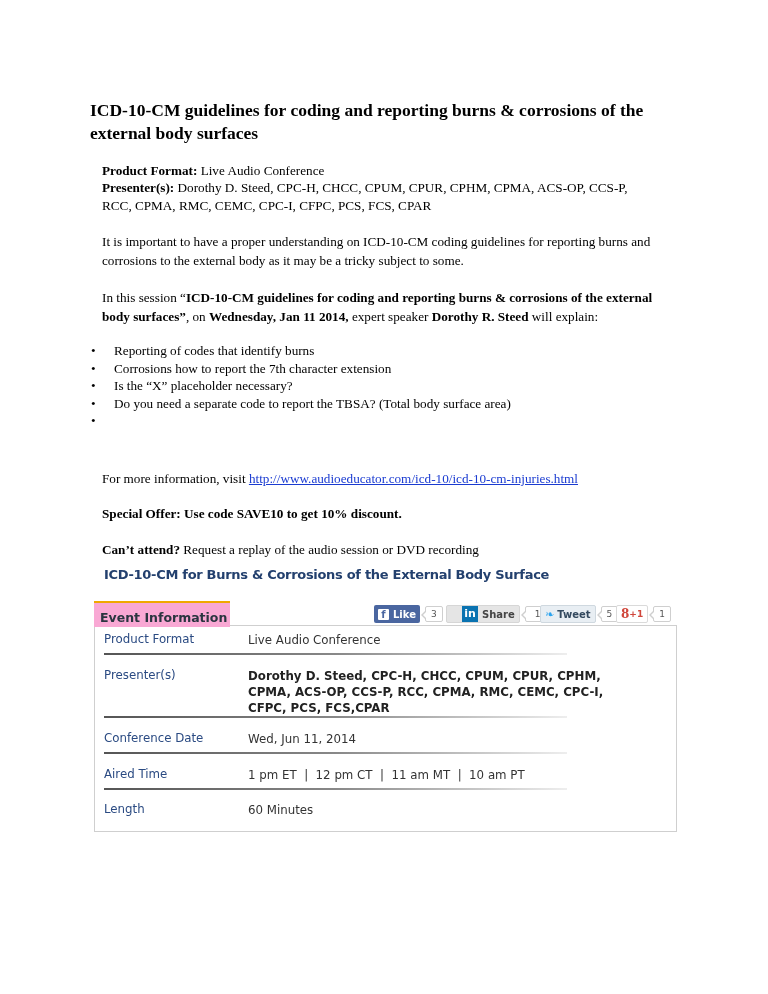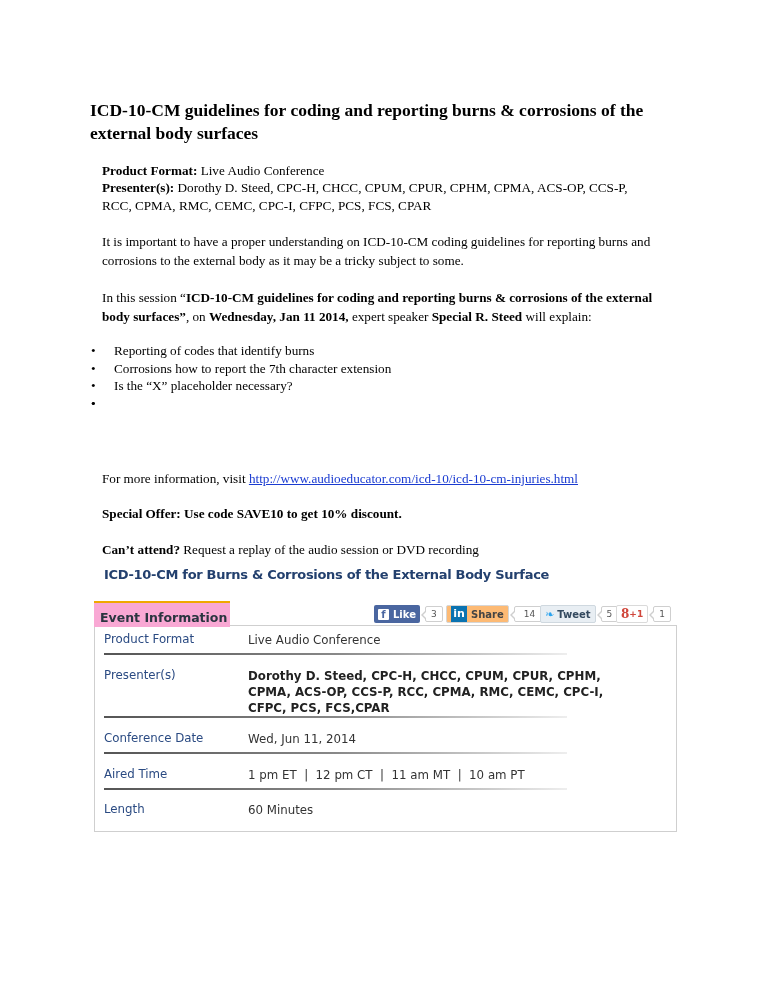--- a/index.html
+++ b/index.html
@@ -13,21 +13,21 @@
   a.link { color:#1a3bd1; text-decoration:underline; }
 
   
   .ev-title { position:absolute; left:104px; top:567px; font-family:"DejaVu Sans", sans-serif; font-weight:bold; font-size:13px; color:#23406e; letter-spacing:-0.3px; white-space:nowrap; }
   .ev-tab { position:absolute; left:94px; top:601px; width:136px; height:26px; background:#f9a8d4; border-top:2px solid #efa800; box-sizing:border-box; font-family:"DejaVu Sans", sans-serif; font-weight:bold; font-size:12.5px; color:#2a3540; padding:7px 0 0 6px; white-space:nowrap; }
   .ev-box { position:absolute; left:94px; top:625px; width:583px; height:207px; border:1.5px solid #cfcfcf; box-sizing:border-box; background:#fff; }
   .social { position:absolute; top:605px; height:18px; display:flex; align-items:center; font-family:"DejaVu Sans", sans-serif; font-size:10px; }
   .sbtn { display:flex; align-items:center; height:18px; border-radius:2px; box-sizing:border-box; padding:0 4px; font-weight:bold; font-size:10px; white-space:nowrap; }
   .fb { background:#4a66a0; color:#fff; }
   .fb .ico { background:#fff; color:#4a66a0; width:11px; height:11px; font-size:10px; line-height:11px; text-align:center; border-radius:1px; margin-right:4px; font-weight:bold; }
-  .li { background:#fdba74; color:#444; padding-left:4px; border:1px solid #d6d6d6; }
+  .li { background:#e5e5e5; color:#444; padding-left:15px; border:1px solid #d6d6d6; }
   .li .ico { background:#0a73b1; color:#fff; width:16px; height:16px; font-size:11px; line-height:16px; text-align:center; margin-right:4px; font-weight:bold; }
   .tw { background:#e8eef3; color:#33495e; border:1px solid #cfd8df; }
   .tw .ico { color:#2aa3ef; margin-right:3px; font-size:11px; }
   .gp { background:#fff; color:#d0463b; border:1px solid #dadada; }
   .count { position:relative; height:16px; border:1px solid #cfcfcf; box-sizing:border-box; background:#fff; color:#555; font-size:9px; line-height:14px; padding:0 5px; margin-left:5px; border-radius:2px; }
   .count:before { content:""; position:absolute; left:-5px; top:4px; width:0; height:0; border-top:4px solid transparent; border-bottom:4px solid transparent; border-right:4px solid #cfcfcf; }
   .count:after { content:""; position:absolute; left:-3px; top:5px; width:0; height:0; border-top:3px solid transparent; border-bottom:3px solid transparent; border-right:3px solid #fff; }
 
   .row { position:absolute; left:104px; width:463px; font-family:"DejaVu Sans", sans-serif; font-size:11.8px; }
   .row .lbl { position:absolute; left:0; top:0; font-weight:normal; color:#2a4a82; white-space:nowrap; }
@@ -41,27 +41,27 @@
 <h1 class="title">ICD-10-CM guidelines for coding and reporting burns &amp; corrosions of the external body surfaces</h1>
 
 <p class="p" style="top:148px;"><b>Product Format:</b><span> Live Audio Conference</span></p>
 <p class="p" style="top:165px;"><b>Presenter(s):</b><span> Dorothy D. Steed, CPC-H, CHCC, CPUM, CPUR, CPHM, CPMA, ACS-OP, CCS-P,</span></p>
 <p class="p" style="top:183px;">RCC, CPMA, RMC, CEMC, CPC-I, CFPC, PCS, FCS, CPAR</p>
 
 <p class="p" style="top:219px;">It is important to have a proper understanding on ICD-10-CM coding guidelines for reporting burns and</p>
 <p class="p" style="top:238px;">corrosions to the external body as it may be a tricky subject to some.</p>
 
 <p class="p" style="top:275px; white-space:nowrap;"><span>In this session “</span><b>ICD-10-CM guidelines for coding and reporting burns &amp; corrosions of the external</b></p>
-<p class="p" style="top:294px; white-space:nowrap;"><b>body surfaces”</b><span>, on </span><b>Wednesday, Jan 11 2014,</b><span> expert speaker </span><b>Special R. Steed</b><span> will explain:</span></p>
+<p class="p" style="top:294px; white-space:nowrap;"><b>body surfaces”</b><span>, on </span><b>Wednesday, Jan 11 2014,</b><span> expert speaker </span><b>Dorothy R. Steed</b><span> will explain:</span></p>
 
 <ul class="bullets">
   <li><span class="dot">•</span><span>Reporting of codes that identify burns</span></li>
   <li><span class="dot">•</span><span>Corrosions how to report the 7th character extension</span></li>
   <li><span class="dot">•</span><span>Is the “X” placeholder necessary?</span></li>
-  <li><span class="dot">•</span></li>
+  <li><span class="dot">•</span><span>Do you need a separate code to report the TBSA?  (Total body surface area)</span></li>
   <li><span class="dot">•</span></li>
 </ul>
 
 <p class="p" style="top:456px;"><span>For more information, visit </span><a class="link">http://www.audioeducator.com/icd-10/icd-10-cm-injuries.html</a></p>
 
 <p class="p" style="top:491px; font-weight:bold;">Special Offer: Use code SAVE10 to get 10%  discount.</p>
 
 <p class="p" style="top:527px;"><b>Can’t attend?</b><span> Request a replay of the audio session or DVD recording</span></p>
 
 <div class="ev-title">ICD-10-CM for Burns &amp; Corrosions of the External Body Surface</div>

